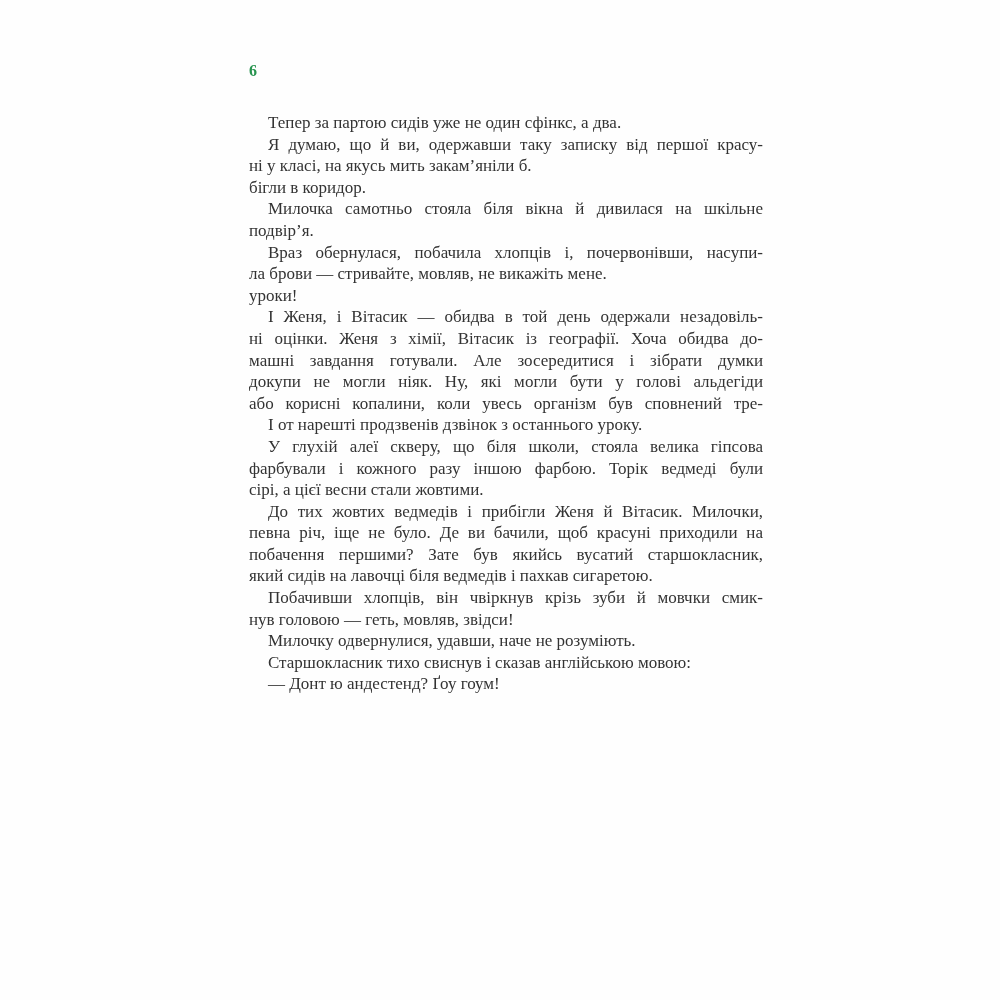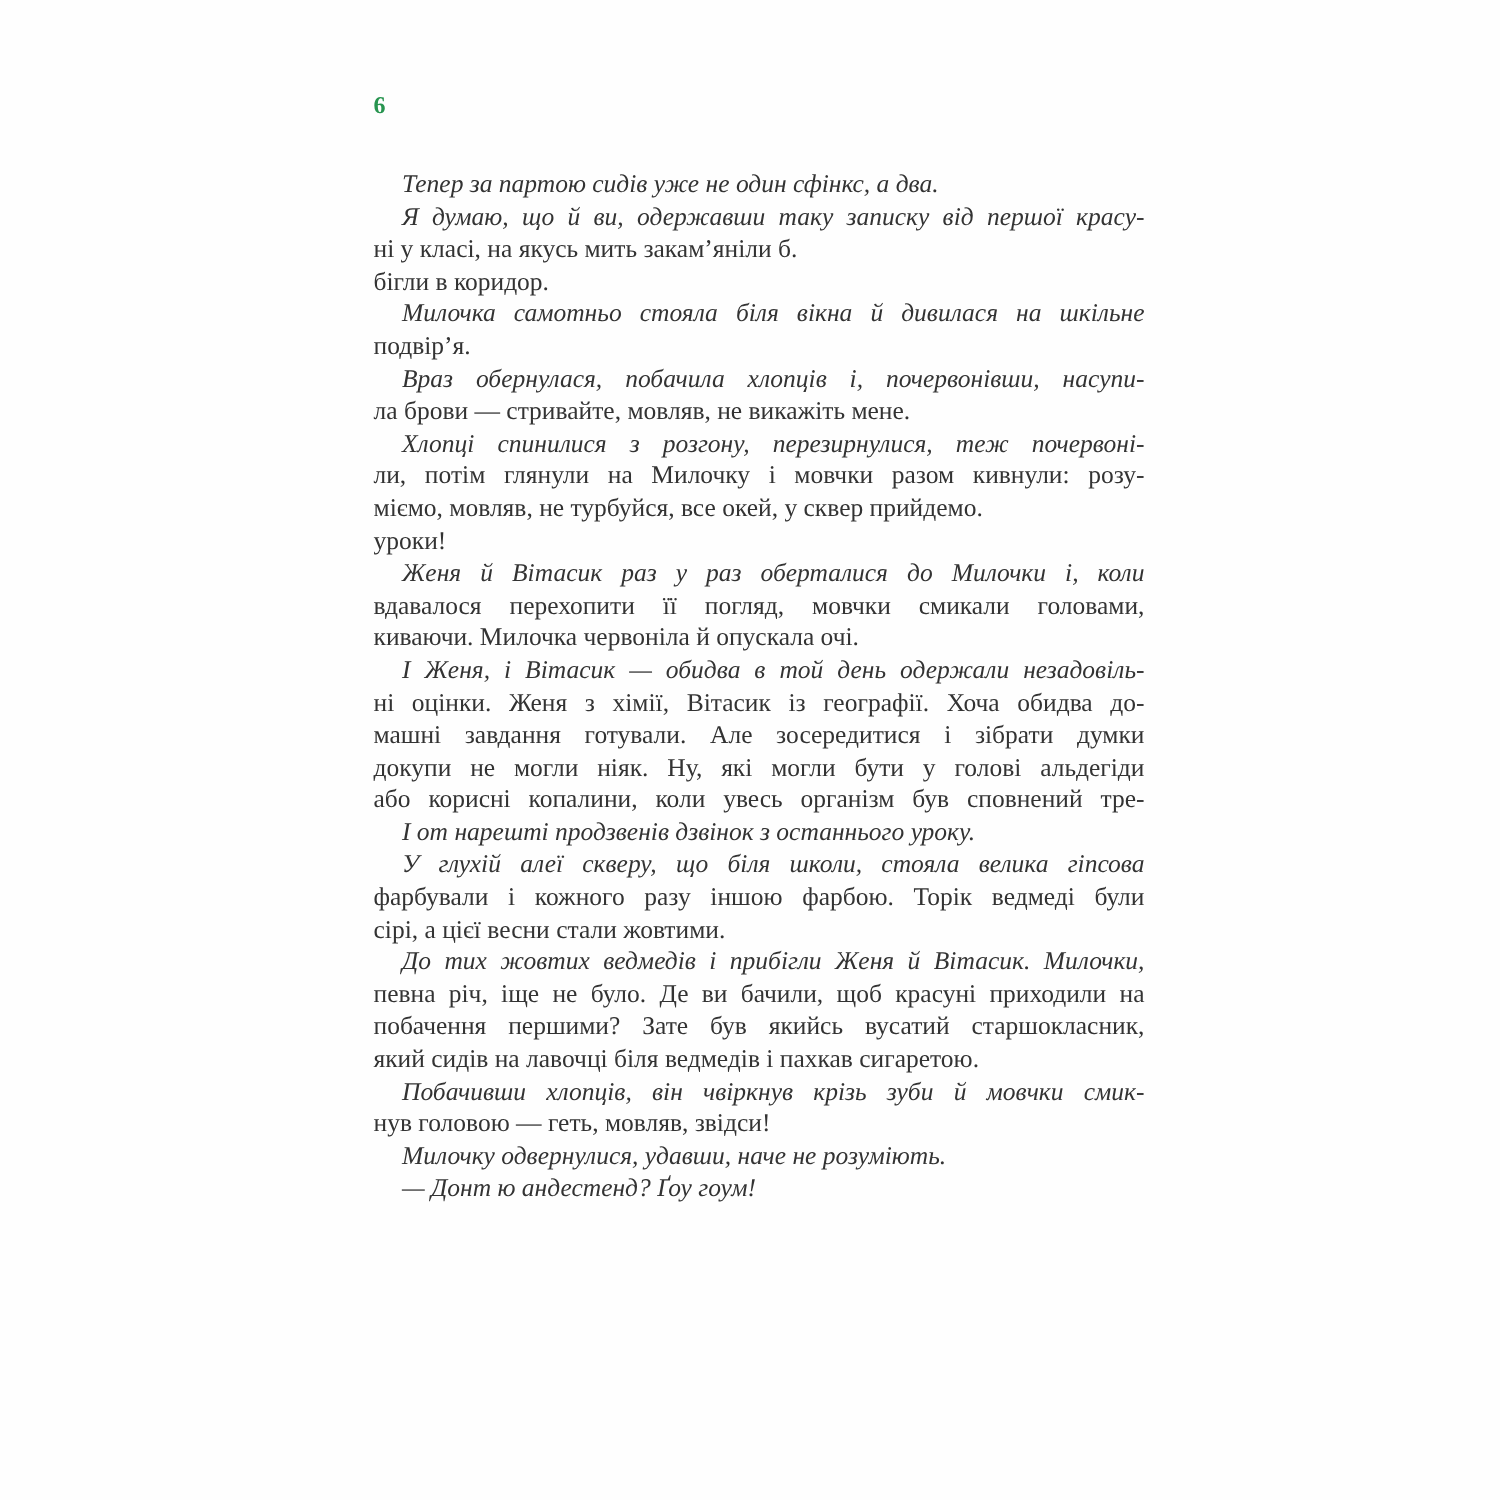--- a/index.html
+++ b/index.html
@@ -36,21 +36,20 @@
   .line {
     width: 100%;
     text-align: left;
   }
   .line.just {
     text-align: justify;
     text-align-last: justify;
   }
   .line.first {
     text-indent: 19px;
-    font-style: italic;
   }
 </style>
 </head>
 <body>
 
 <div class="sheet">
   <div class="page-number" style="color: rgb(39, 148, 79);">6</div>
   <div class="text-block" id="text-block" style="color: rgb(51, 51, 51);">
       <div class="para">
         <div class="line first">Тепер за партою сидів уже не один сфінкс, а два.</div>
@@ -64,31 +63,21 @@
       </div>
       <div class="para">
         <div class="line first just">Милочка самотньо стояла біля вікна й дивилася на шкільне</div>
         <div class="line">подвір’я.</div>
       </div>
       <div class="para">
         <div class="line first just">Враз обернулася, побачила хлопців і, почервонівши, насупи-</div>
         <div class="line">ла брови — стривайте, мовляв, не викажіть мене.</div>
       </div>
       <div class="para">
-        <div class="line first just">Хлопці спинилися з розгону, перезирнулися, теж почервоні-</div>
-        <div class="line just">ли, потім глянули на Милочку і мовчки разом кивнули: розу-</div>
-        <div class="line">міємо, мовляв, не турбуйся, все окей, у сквер прийдемо.</div>
-      </div>
-      <div class="para">
         <div class="line">уроки!</div>
-      </div>
-      <div class="para">
-        <div class="line first just">Женя й Вітасик раз у раз оберталися до Милочки і, коли</div>
-        <div class="line just">вдавалося перехопити її погляд, мовчки смикали головами,</div>
-        <div class="line">киваючи. Милочка червоніла й опускала очі.</div>
       </div>
       <div class="para">
         <div class="line first just">І Женя, і Вітасик — обидва в той день одержали незадовіль-</div>
         <div class="line just">ні оцінки. Женя з хімії, Вітасик із географії. Хоча обидва до-</div>
         <div class="line just">машні завдання готували. Але зосередитися і зібрати думки</div>
         <div class="line just">докупи не могли ніяк. Ну, які могли бути у голові альдегіди</div>
         <div class="line just">або корисні копалини, коли увесь організм був сповнений тре-</div>
       </div>
       <div class="para">
         <div class="line first">І от нарешті продзвенів дзвінок з останнього уроку.</div>
@@ -105,16 +94,19 @@
         <div class="line">який сидів на лавочці біля ведмедів і пахкав сигаретою.</div>
       </div>
       <div class="para">
         <div class="line first just">Побачивши хлопців, він чвіркнув крізь зуби й мовчки смик-</div>
         <div class="line">нув головою — геть, мовляв, звідси!</div>
       </div>
       <div class="para">
         <div class="line first">Милочку одвернулися, удавши, наче не розуміють.</div>
       </div>
       <div class="para">
+        <div class="line first">Старшокласник тихо свиснув і сказав англійською мовою:</div>
+      </div>
+      <div class="para">
         <div class="line first">— Донт ю андестенд? Ґоу гоум!</div>
       </div>
     </div>
 </div>
 
 </body></html>

